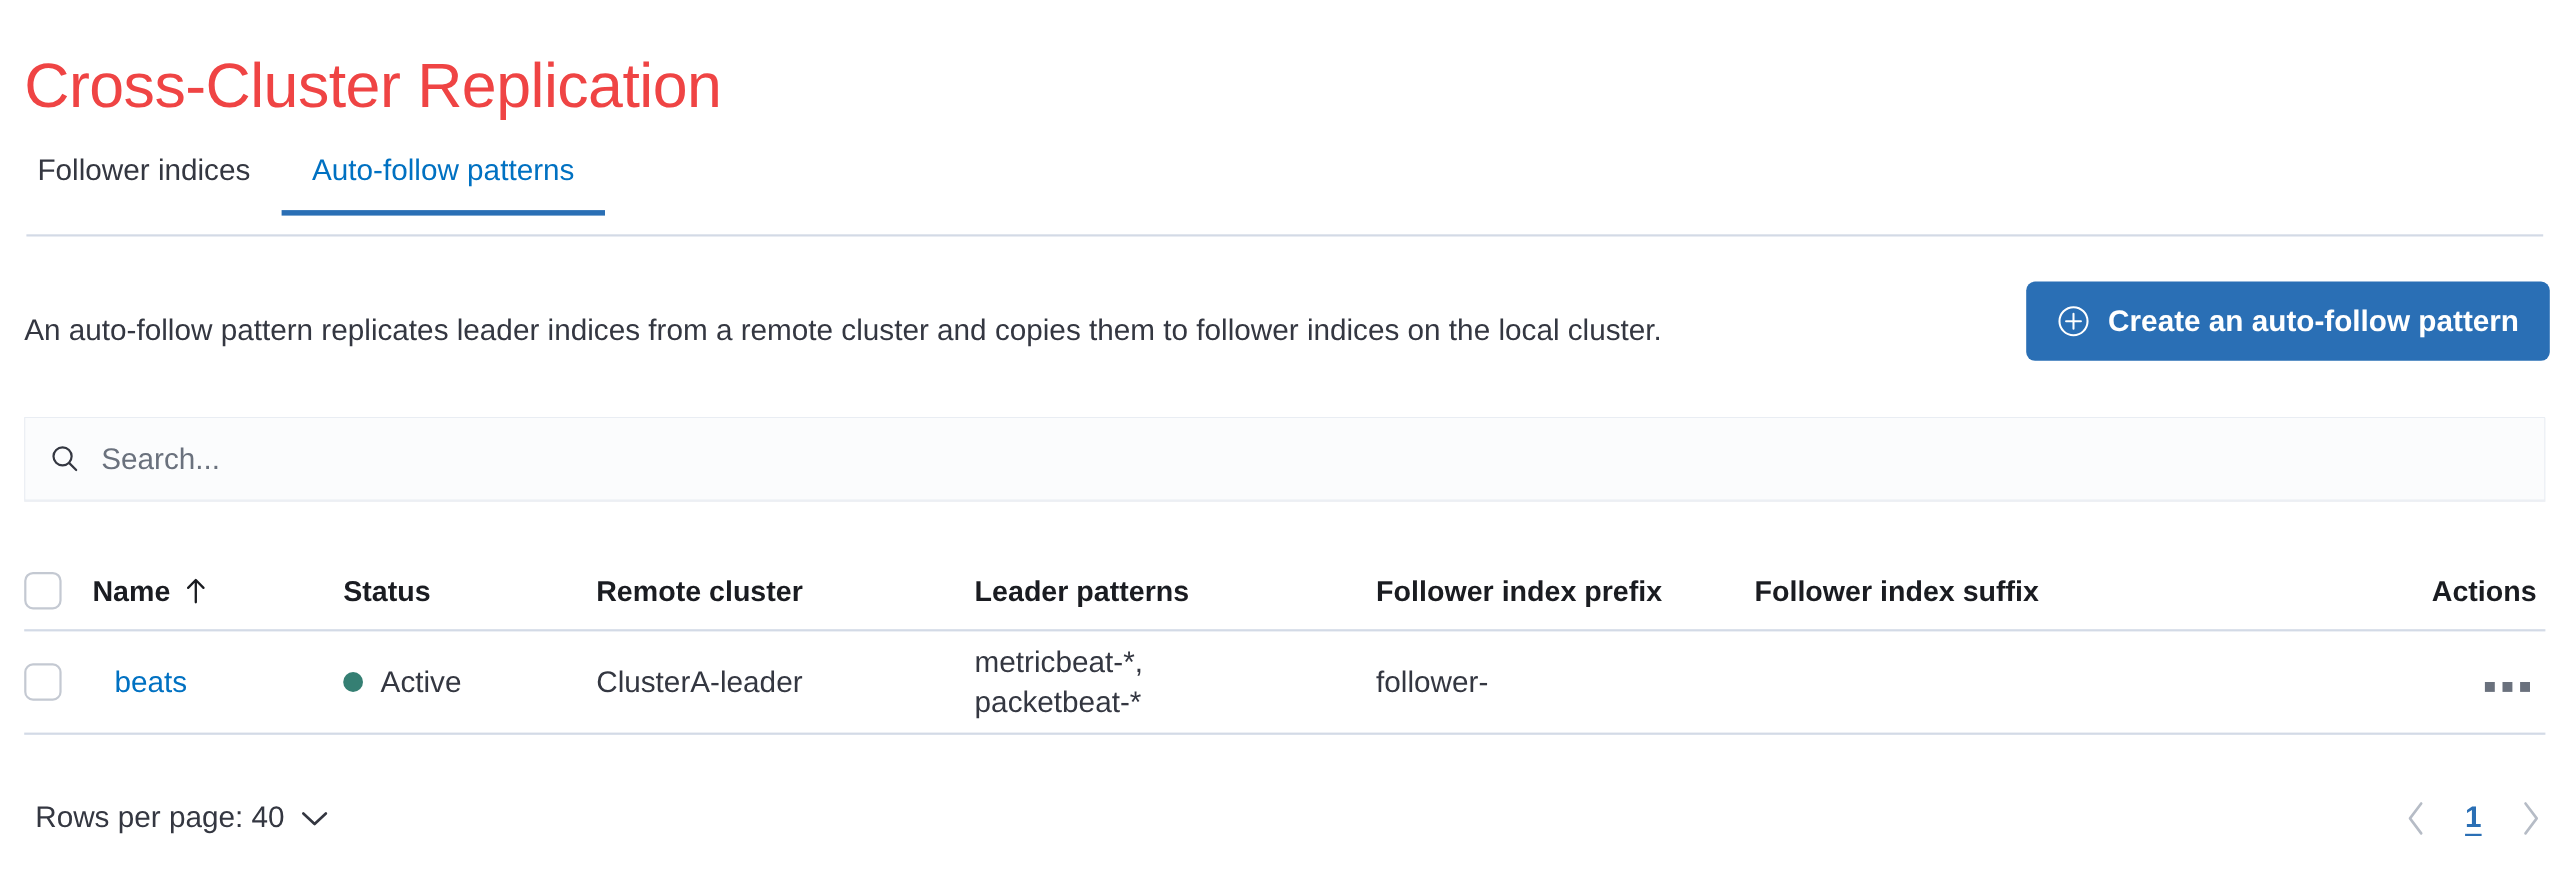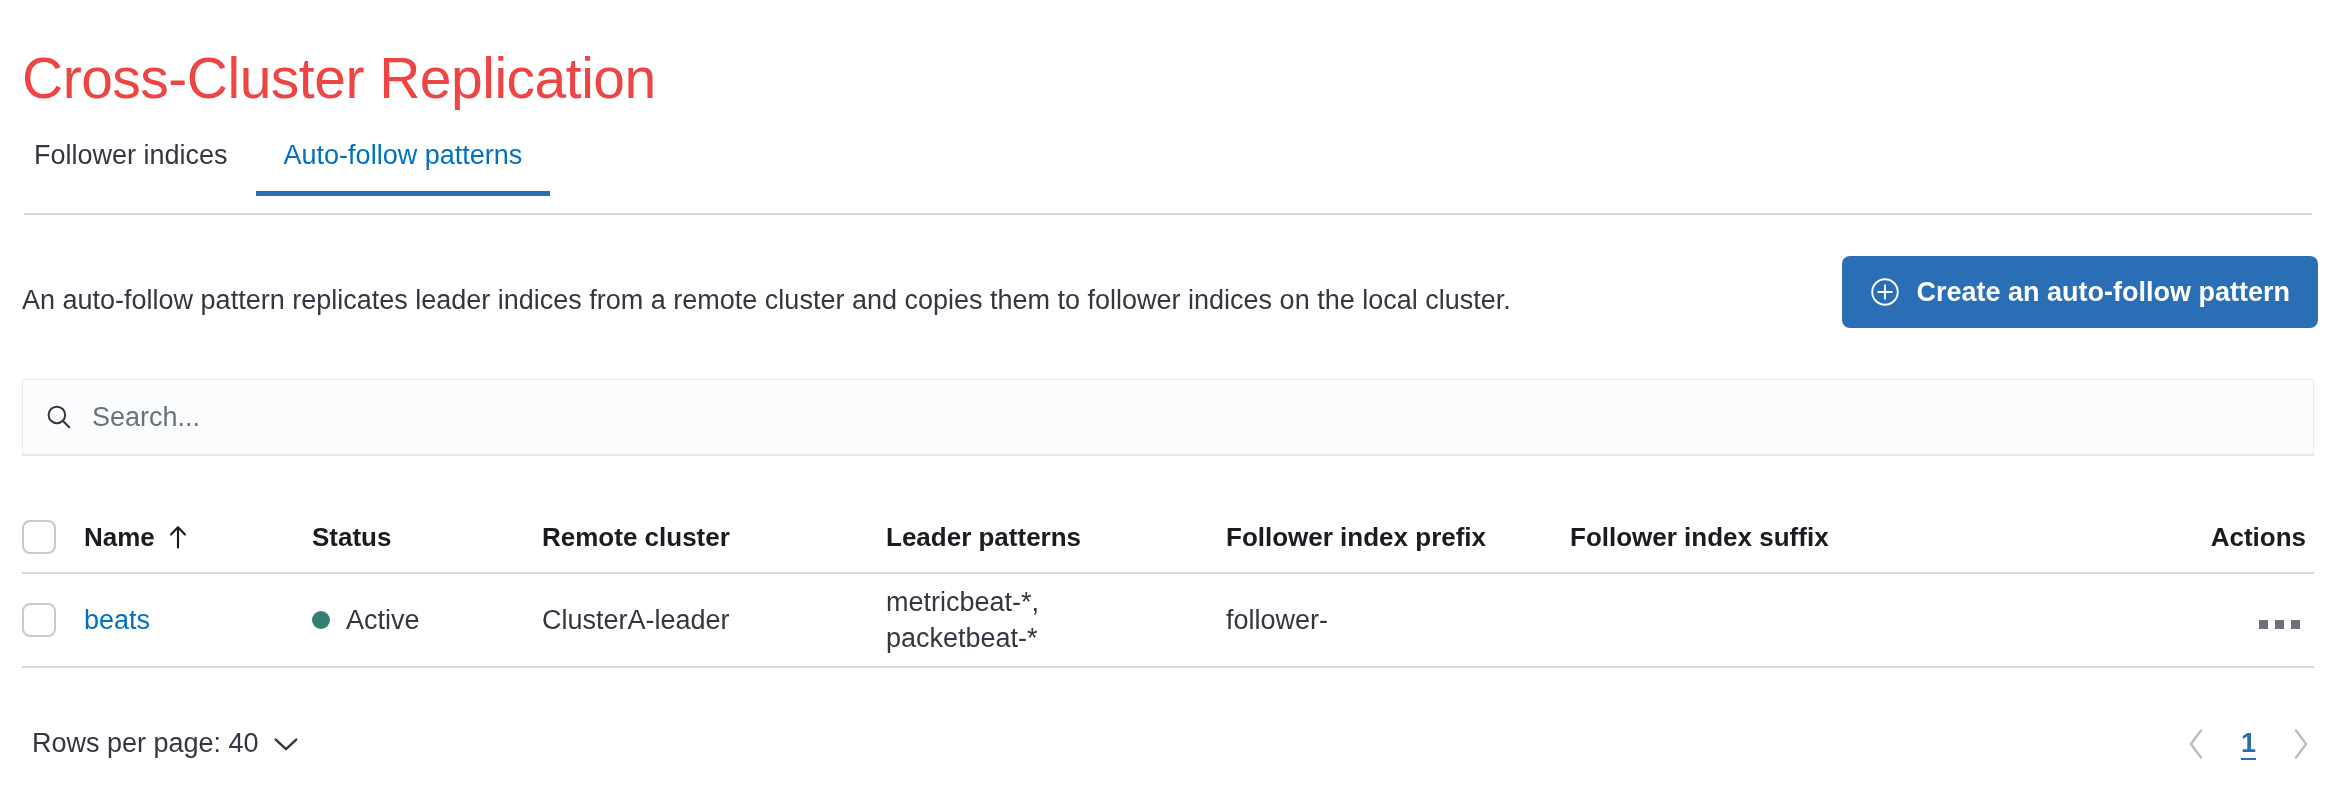--- a/index.html
+++ b/index.html
@@ -184,21 +184,21 @@
   .th {
     font-weight: 700;
     color: #1a1c21;
     font-size: 26px;
   }
   .c-check  { width: 62px; flex: 0 0 62px; display:flex; align-items:center; }
   .c-name   { width: 228px; flex: 0 0 228px; }
   .c-status { width: 230px; flex: 0 0 230px; }
   .c-remote { width: 344px; flex: 0 0 344px; }
   .c-leader { width: 340px; flex: 0 0 340px; }
-  .c-prefix { width: 344px; flex: 0 0 344px; }
+  .c-prefix { width: 344px; flex: 0 0 344px; margin-left: 25px; }
   .c-suffix { width: 420px; flex: 0 0 420px; }
   .c-actions{ flex: 1 1 auto; text-align: right; padding-right: 8px; }
 
   .checkbox {
     width: 34px;
     height: 34px;
     box-sizing: border-box;
     border: 2px solid #c4c9d2;
     border-radius: 8px;
     background: #ffffff;
@@ -214,20 +214,21 @@
   .sort-arrow {
     width: 22px;
     height: 26px;
     display: block;
   }
   .link {
     color: #0071c2;
     text-decoration: none;
     cursor: pointer;
     font-size: 27px;
+    margin-left: 20px;
   }
   .status-cell {
     display: flex;
     align-items: center;
     gap: 16px;
   }
   .status-dot {
     width: 18px;
     height: 18px;
     border-radius: 50%;

